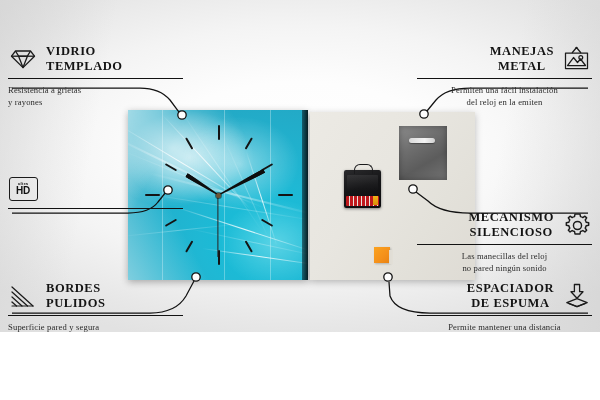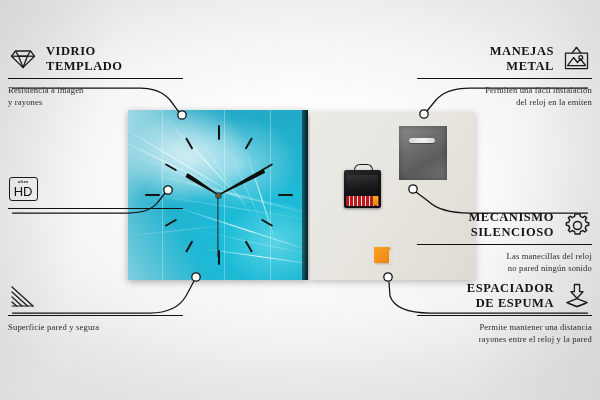--- a/index.html
+++ b/index.html
@@ -10,21 +10,21 @@
     width: 600px;
     height: 400px;
     overflow: hidden;
     font-family: "Liberation Serif", serif;
     background: #ffffff;
   }
 
   #stage {
     position: relative;
     width: 600px;
-    height: 400px;
+    height: 332px;
     overflow: hidden;
     background:
       radial-gradient(ellipse 70% 60% at 50% 45%, #ffffff 0%, #fdfdfd 34%, #f4f4f4 62%, #e7e7e7 88%, #e2e2e2 100%);
   }
   #stage::after {
     content: "";
     position: absolute;
     inset: 0;
     pointer-events: none;
     background: linear-gradient(100deg, rgba(205,205,205,.50) 0%, rgba(255,255,255,0) 18%, rgba(255,255,255,0) 80%, rgba(205,205,205,.50) 100%);
@@ -241,21 +241,21 @@
     background: rgba(225,222,214,.95);
   }
 
   
   .feature {
     position: absolute;
     z-index: 4;
     width: 175px;
   }
   .feature.left  { left: 8px;  text-align: left; }
-  .feature.right { right: 8px; text-align: right; }
+  .feature.right { right: 8px; text-align: center; }
 
   .feat-head {
     display: flex;
     align-items: center;
     gap: 8px;
   }
   .feature.right .feat-head { flex-direction: row-reverse; }
 
   .feat-icon {
     flex: 0 0 auto;
@@ -308,22 +308,22 @@
   }
   .hd-ultra {
     font-family: "Liberation Sans", sans-serif;
     font-size: 4.4px;
     font-weight: 700;
     letter-spacing: .2px;
     color: #1b1b1b;
   }
   .hd-main {
     font-family: "Liberation Sans", sans-serif;
-    font-size: 13px;
-    font-weight: 400;
+    font-size: 10px;
+    font-weight: 700;
     letter-spacing: -.2px;
     color: #111;
     margin-top: .5px;
   }
 </style>
 </head>
 <body>
 
 <div id="stage">
 
@@ -416,21 +416,21 @@
             <path d="M1.5,8.2 H24.5"></path>
             <path d="M5.5,3 L8.6,8.2 L13,19.6 L17.4,8.2 L20.5,3"></path>
             <path d="M8.6,8.2 H17.4"></path>
           </g>
         </svg>
       </span>
       <span class="feat-title">VIDRIO
 TEMPLADO</span>
     </div>
     <div class="feat-rule"></div>
-    <div class="feat-desc">Resistencia a imagen
+    <div class="feat-desc">Resistencia a grietas
 y rayones</div>
   </div>
 
   <div class="feature left" style="top:174px;">
     <div class="feat-head">
       <span class="feat-icon">
         <span class="hd-badge">
           <span class="hd-ultra">ultra</span>
           <span class="hd-main">HD</span>
         </span>
@@ -445,20 +445,22 @@
         <svg width="26" height="22" viewBox="0 0 26 22">
           <g stroke="#1b1b1b" stroke-width="1.25" stroke-linecap="round">
             <path d="M2,2 L23,21"></path>
             <path d="M2,7 L17.5,21"></path>
             <path d="M2,12 L12,21"></path>
             <path d="M2,17 L6.5,21"></path>
             <path d="M2,21 L23,21" stroke-width="1.1"></path>
           </g>
         </svg>
       </span>
+      <span class="feat-title">BORDES
+PULIDOS</span>
     </div>
     <div class="feat-rule"></div>
     <div class="feat-desc">Superficie pared y segura</div>
   </div>
 
   <div class="feature right" style="top:44px;">
     <div class="feat-head">
       <span class="feat-icon">
         <svg width="28" height="26" viewBox="0 0 28 26">
           <g fill="none" stroke="#1b1b1b" stroke-width="1.25" stroke-linejoin="round">

